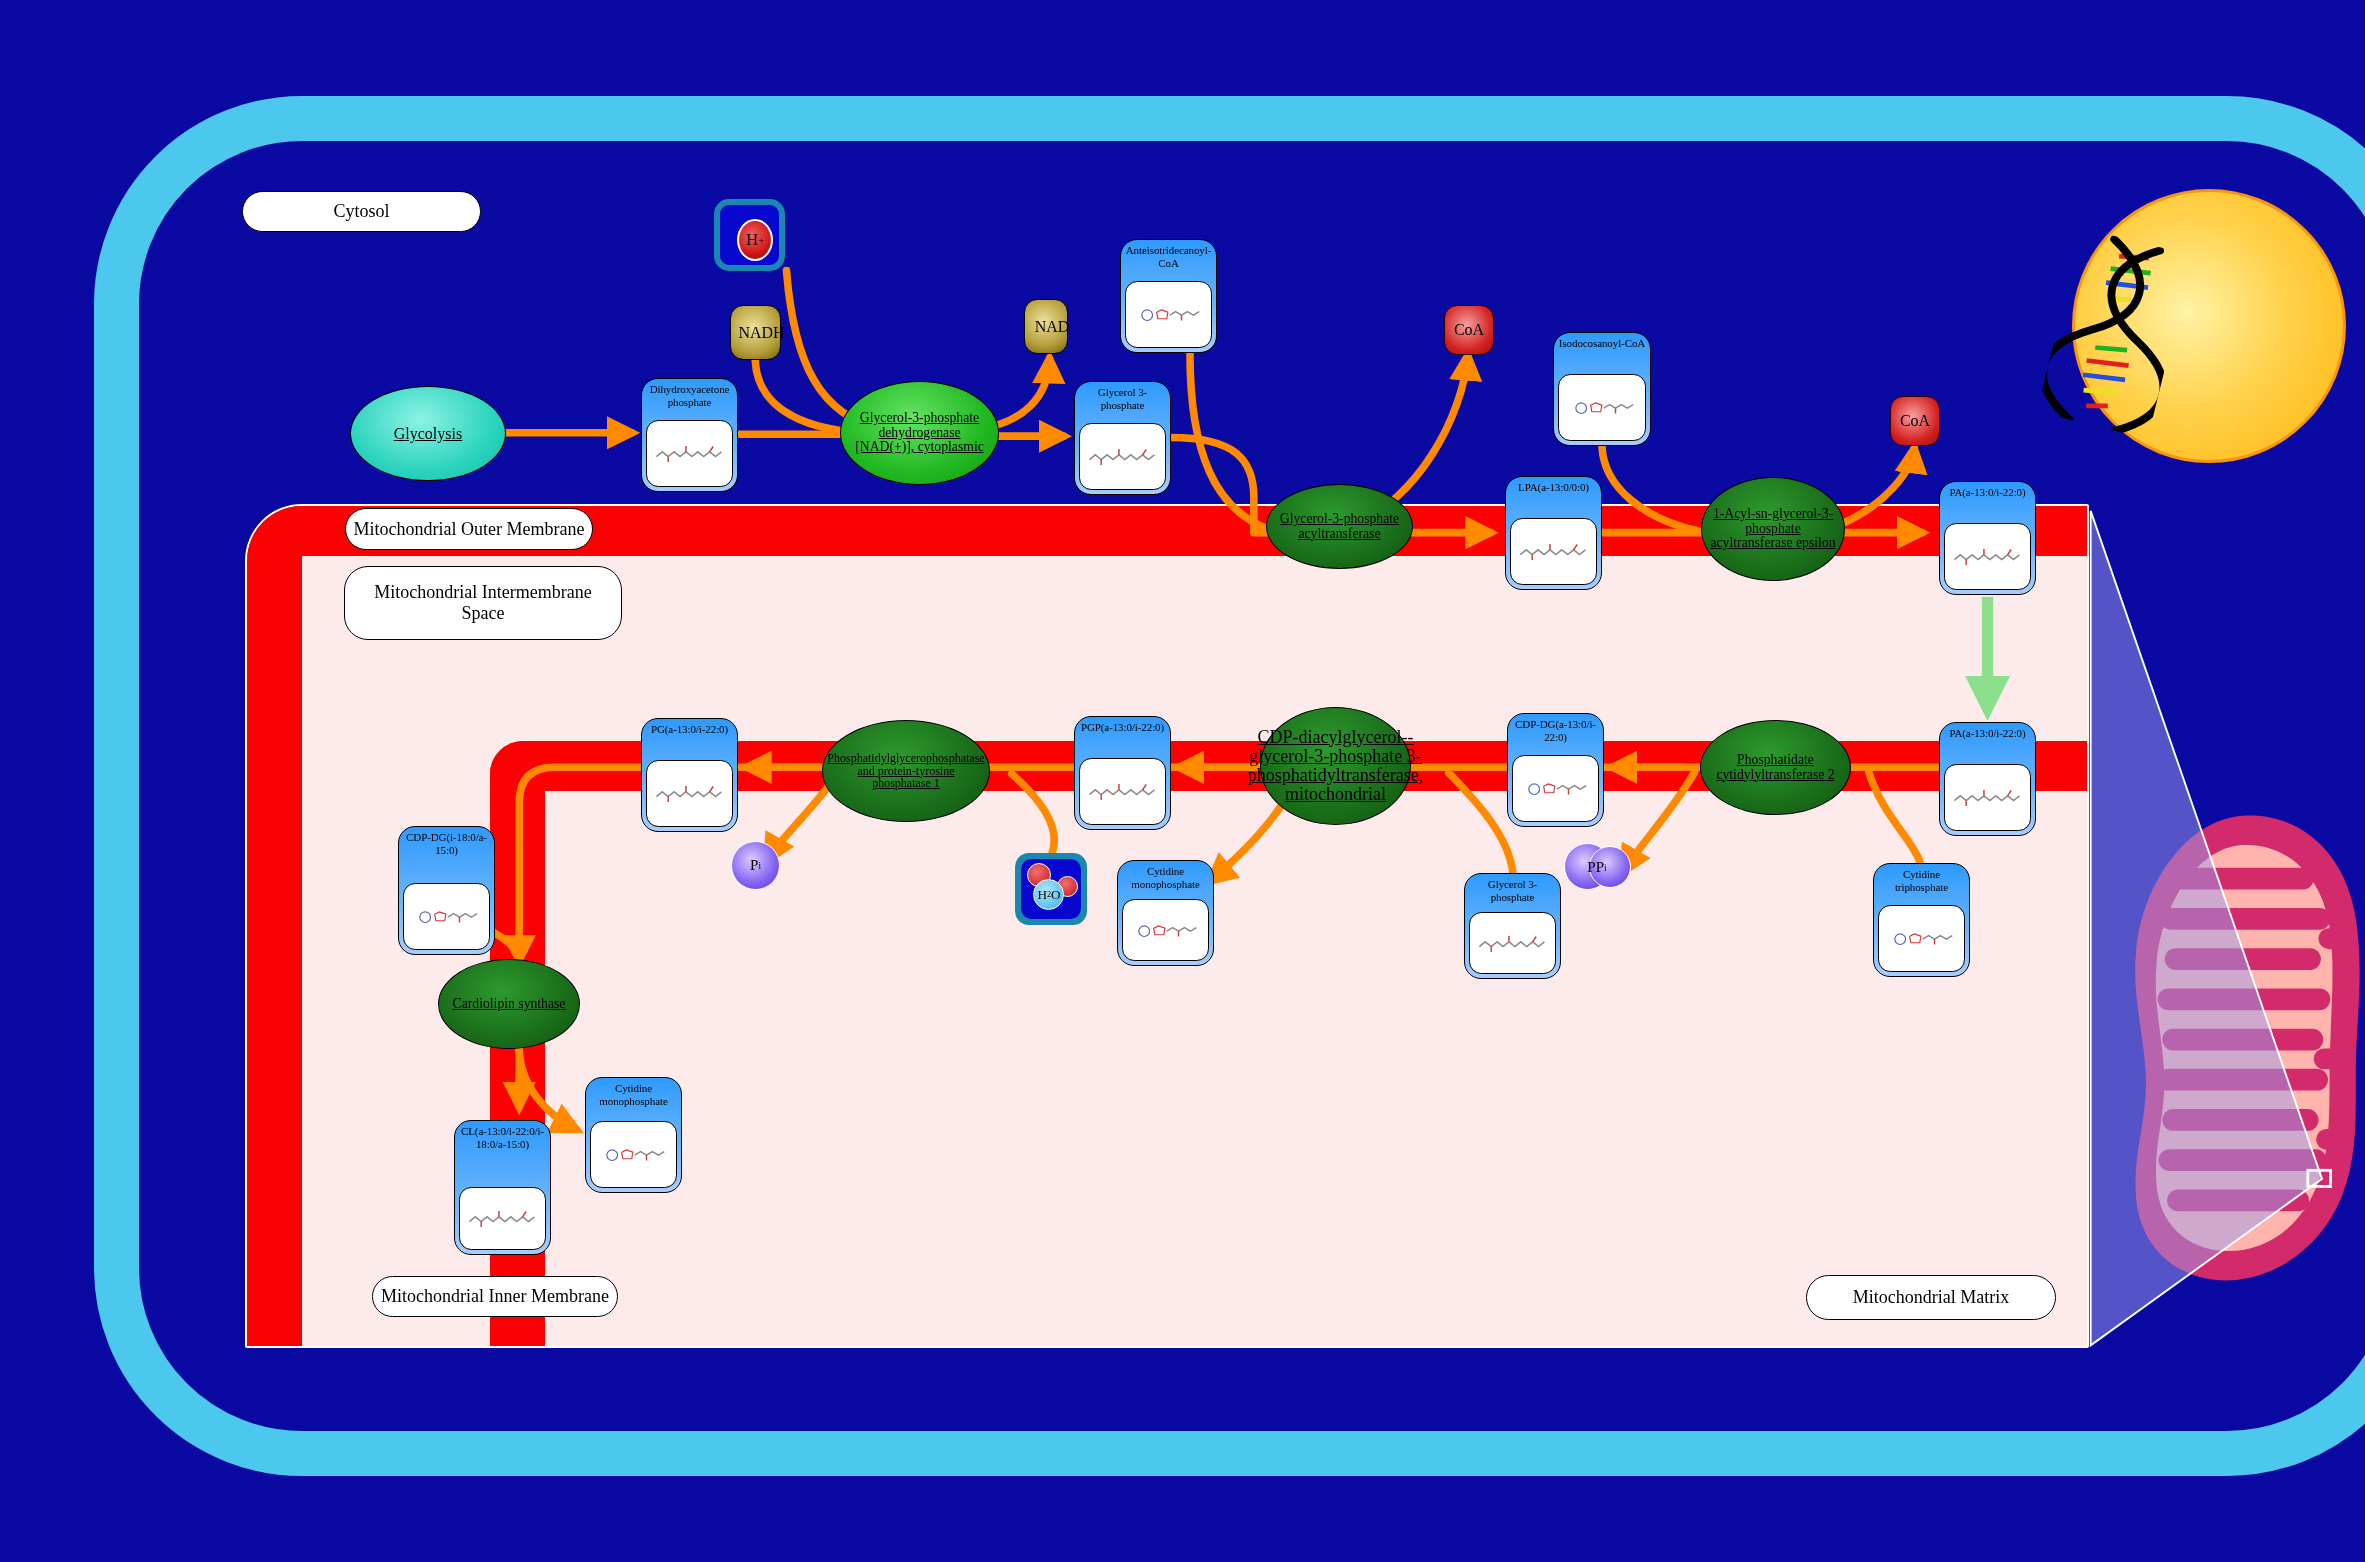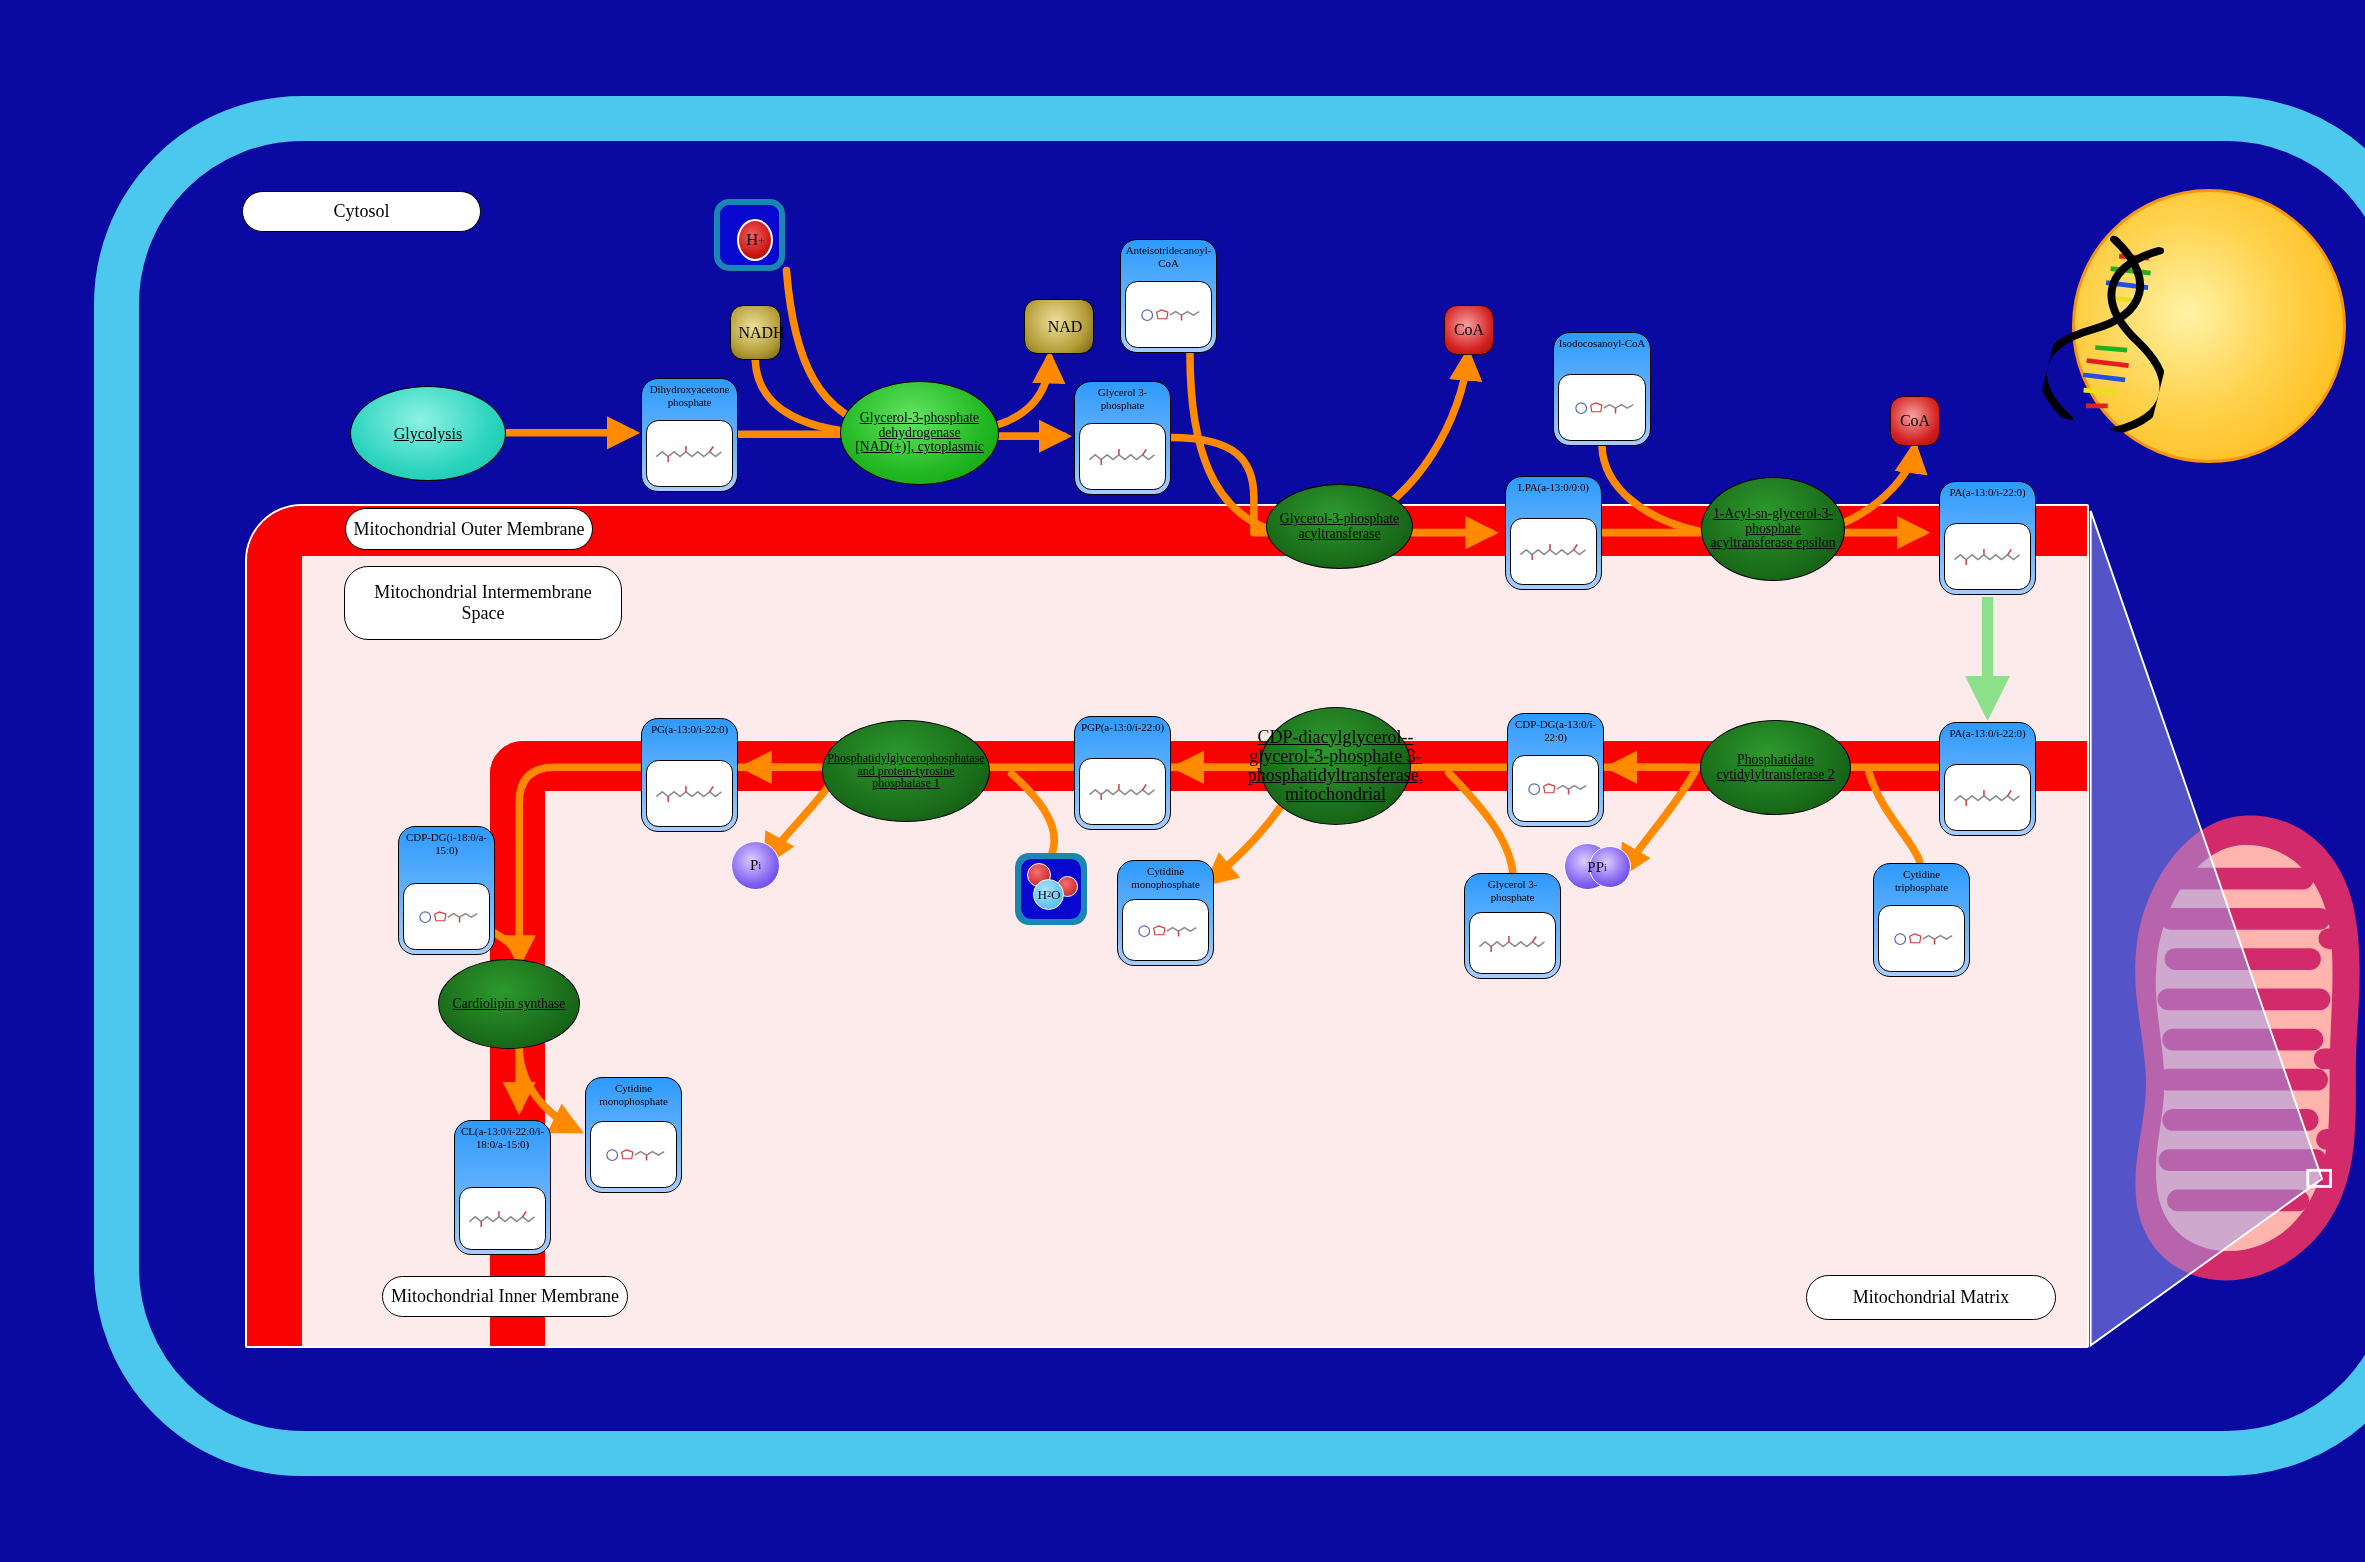--- a/index.html
+++ b/index.html
@@ -157,21 +157,21 @@
 
   <div class="abs pill" style="left:242px;top:191px;width:237px;height:39px;">
       <span>Cytosol</span>
     </div>
   <div class="abs pill" style="left:345px;top:508px;width:246px;height:40px;align-items:center;">
       <span>Mitochondrial Outer Membrane</span>
     </div>
   <div class="abs pill" style="left:344px;top:566px;width:248px;height:72px;padding:0 14px;">
       <span>Mitochondrial Intermembrane Space</span>
     </div>
-  <div class="abs pill" style="left:382px;top:1276px;width:244px;height:39px;">
+  <div class="abs pill" style="left:372px;top:1276px;width:244px;height:39px;">
       <span>Mitochondrial Inner Membrane</span>
     </div>
   <div class="abs pill" style="left:1806px;top:1275px;width:248px;height:43px;">
       <span>Mitochondrial Matrix</span>
     </div>
 
   <div class="abs enz cyan" style="left:350px;top:386px;width:156px;height:95px;">
       <span>Glycolysis</span>
     </div>
   <div class="abs enz bright" style="left:840px;top:381px;width:159px;height:104px;">
@@ -327,21 +327,21 @@
 
   <div class="abs" id="hplus" style="left:714px;top:199px;width:71px;height:72px;">
     <div id="hplus-ball">
       <span>H</span>
         <span class="sup">+</span>
     </div>
   </div>
   <div class="abs cof cof-olive" style="left:730px;top:305px;width:51px;height:55px;">
       <span>NADH</span>
     </div>
-  <div class="abs cof cof-olive" style="left:1024px;top:299px;width:70px;height:55px;">
+  <div class="abs cof cof-olive" style="left:1024px;top:299px;width:44px;height:55px;">
       <span>NAD</span>
     </div>
   <div class="abs cof cof-red" style="left:1444px;top:305px;width:50px;height:50px;">
       <span>CoA</span>
     </div>
   <div class="abs cof cof-red" style="left:1890px;top:396px;width:50px;height:50px;">
       <span>CoA</span>
     </div>
 
   <div class="abs" id="h2o" style="left:1015px;top:853px;width:72px;height:72px;">

